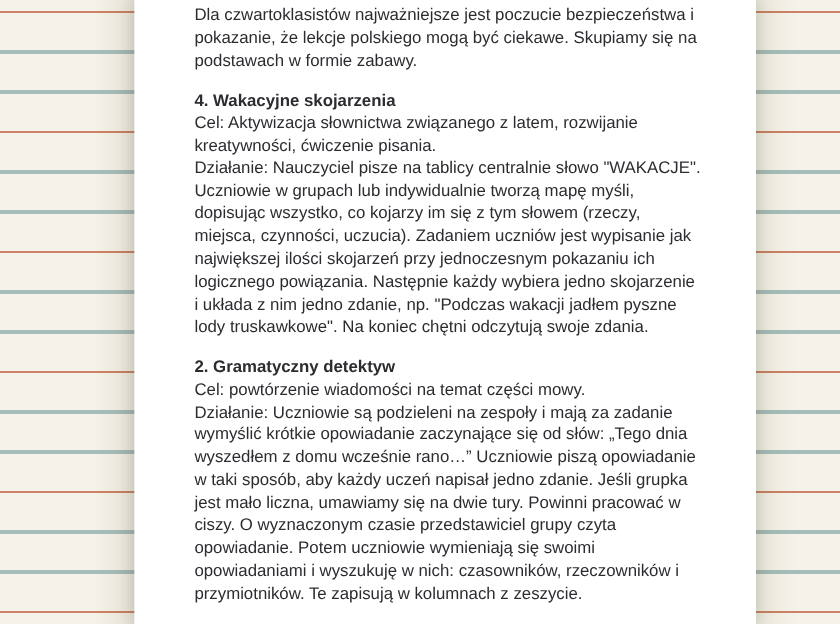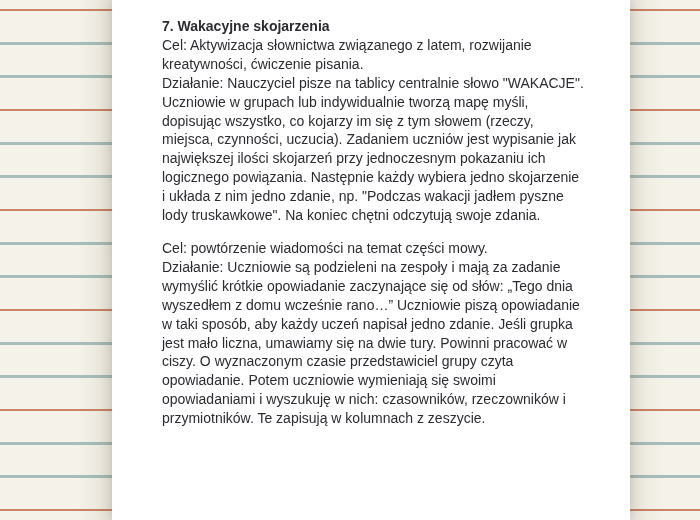--- a/index.html
+++ b/index.html
@@ -79,36 +79,40 @@
   .para:empty { display: none; }
   b { font-weight: 400; }
 </style>
 </head>
 <body>
 
 <div class="page">
   <div class="sheet">
     <div class="doc">
 
+      <p class="para">Dla czwartoklasistów najważniejsze jest poczucie bezpieczeństwa i
+pokazanie, że lekcje polskiego mogą być ciekawe. Skupiamy się na
+podstawach w formie zabawy.</p>
 
       <section class="sec">
-        <h3 class="title">7. Wakacyjne skojarzenia</h3>
+        <h3 class="title">4. Wakacyjne skojarzenia</h3>
         <p class="para"><b>Cel</b><span>: Aktywizacja słownictwa związanego z latem, rozwijanie
 kreatywności, ćwiczenie pisania.</span></p>
         <p class="para"><b>Działanie</b><span>: Nauczyciel pisze na tablicy centralnie słowo "WAKACJE".
 Uczniowie w grupach lub indywidualnie tworzą mapę myśli,
 dopisując wszystko, co kojarzy im się z tym słowem (rzeczy,
 miejsca, czynności, uczucia). Zadaniem uczniów jest wypisanie jak
 największej ilości skojarzeń przy jednoczesnym pokazaniu ich
 logicznego powiązania. Następnie każdy wybiera jedno skojarzenie
 i układa z nim jedno zdanie, np. "Podczas wakacji jadłem pyszne
 lody truskawkowe". Na koniec chętni odczytują swoje zdania.</span></p>
       </section>
 
       <section class="sec">
+        <h3 class="title">2. Gramatyczny detektyw</h3>
 
         <p class="para"><b>Cel</b><span>: powtórzenie wiadomości na temat części mowy.</span></p>
         <p class="para"><b>Działanie</b><span>: Uczniowie są podzieleni na zespoły i mają za zadanie
 wymyślić krótkie opowiadanie zaczynające się od słów: „Tego dnia
 wyszedłem z domu wcześnie rano…” Uczniowie piszą opowiadanie
 w taki sposób, aby każdy uczeń napisał jedno zdanie. Jeśli grupka
 jest mało liczna, umawiamy się na dwie tury. Powinni pracować w
 ciszy. O wyznaczonym czasie przedstawiciel grupy czyta
 opowiadanie. Potem uczniowie wymieniają się swoimi
 opowiadaniami i wyszukuję w nich: czasowników, rzeczowników i

